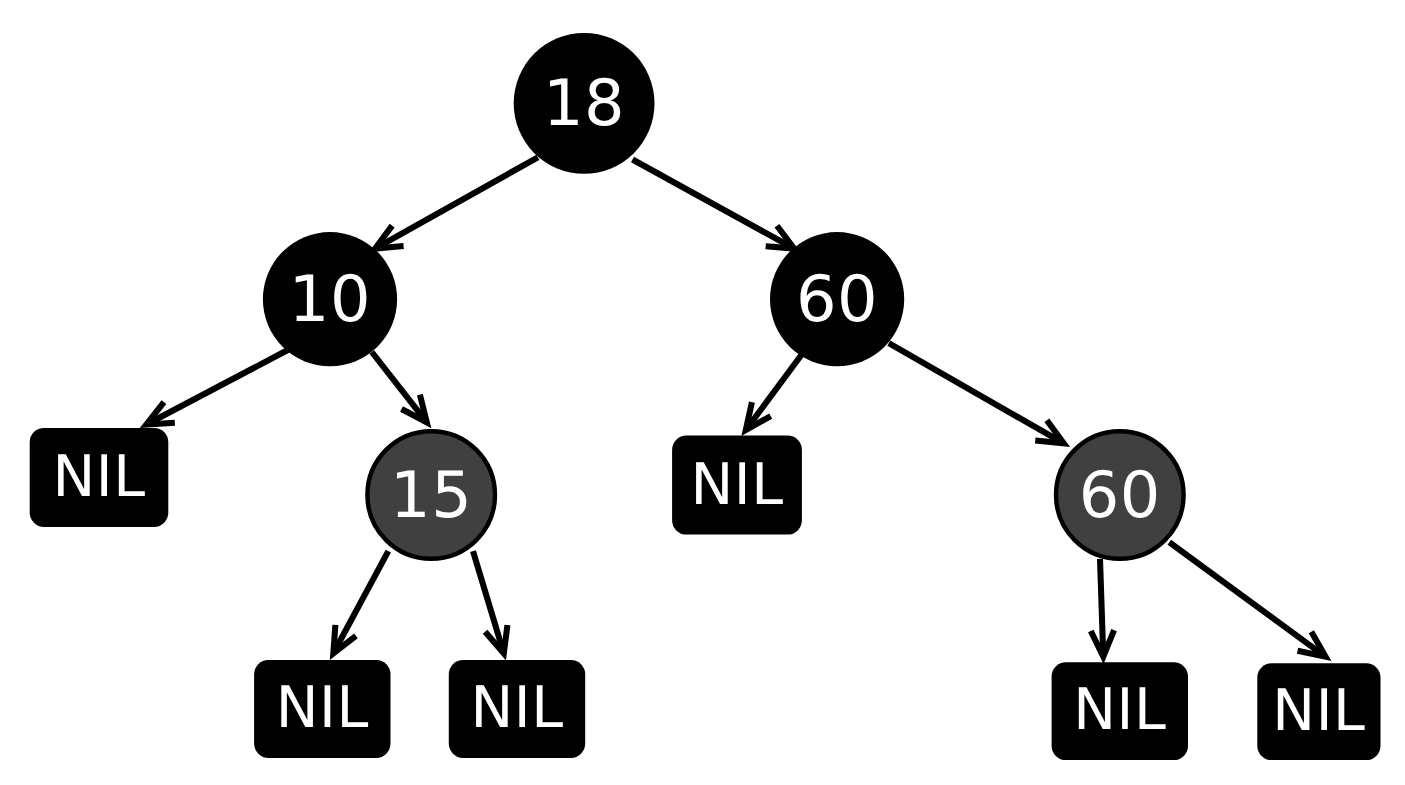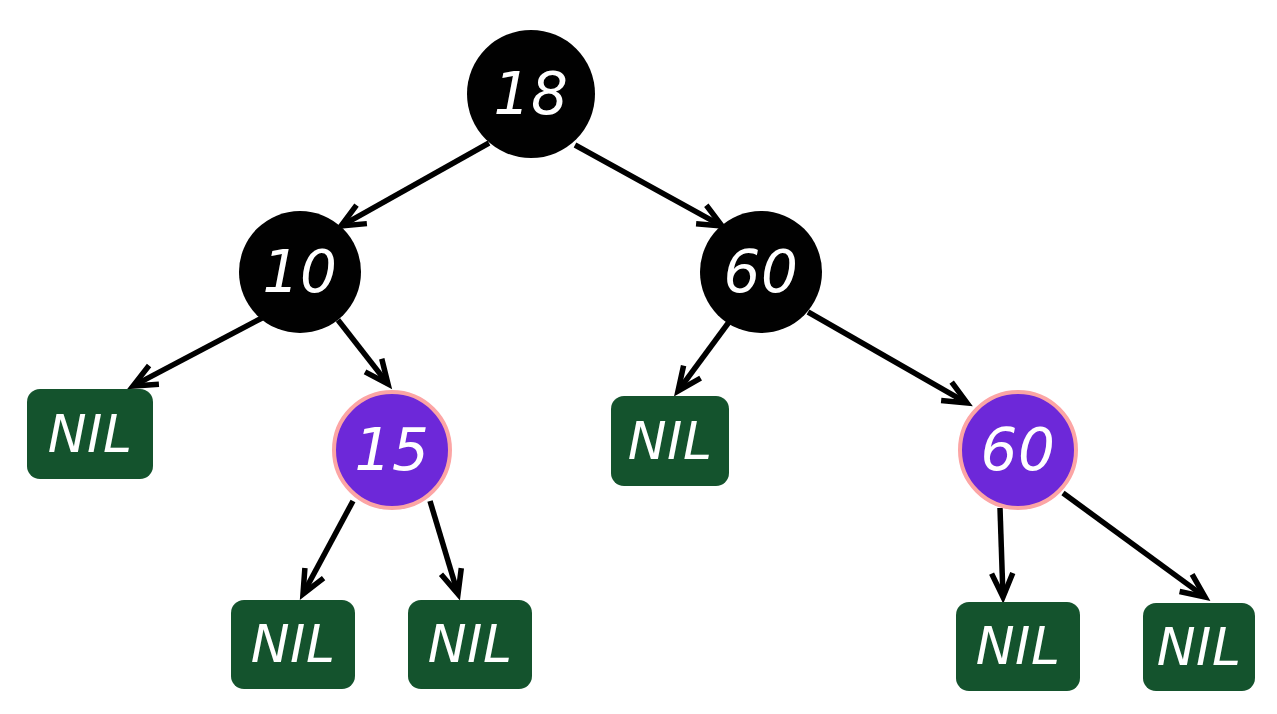--- a/index.html
+++ b/index.html
@@ -31,35 +31,34 @@
     box-sizing: border-box;
   }
   .node-circle {
     border-radius: 50%;
   }
   .node-black {
     background: #010101;
     color: #ffffff;
   }
   .node-red {
-    background: #6d28d9;
+    background: #404040;
     color: #ffffff;
-    border: 4px solid #fca5a5;
+    border: 4px solid #000000;
   }
   .node-nil {
-    background: #14532d;
+    background: #000000;
     color: #ffffff;
     border-radius: 13px;
   }
   .node-label {
     line-height: 1;
     font-weight: 400;
     letter-spacing: 0.5px;
     user-select: none;
-    font-style: italic;
   }
   .label-key {
     font-size: 58px;
   }
   .label-nil {
     font-size: 52px;
   }
 </style>
 </head>
 <body>

